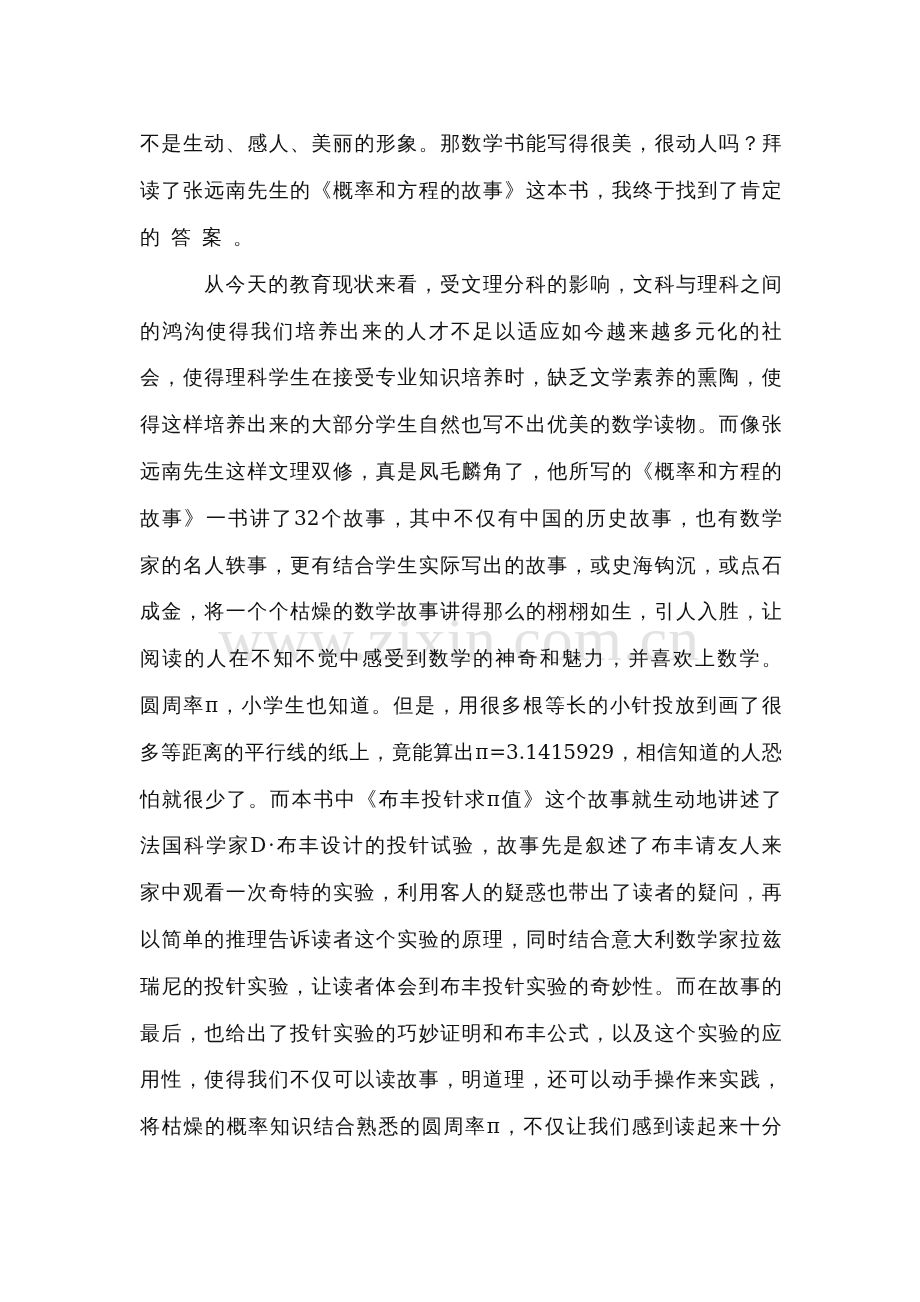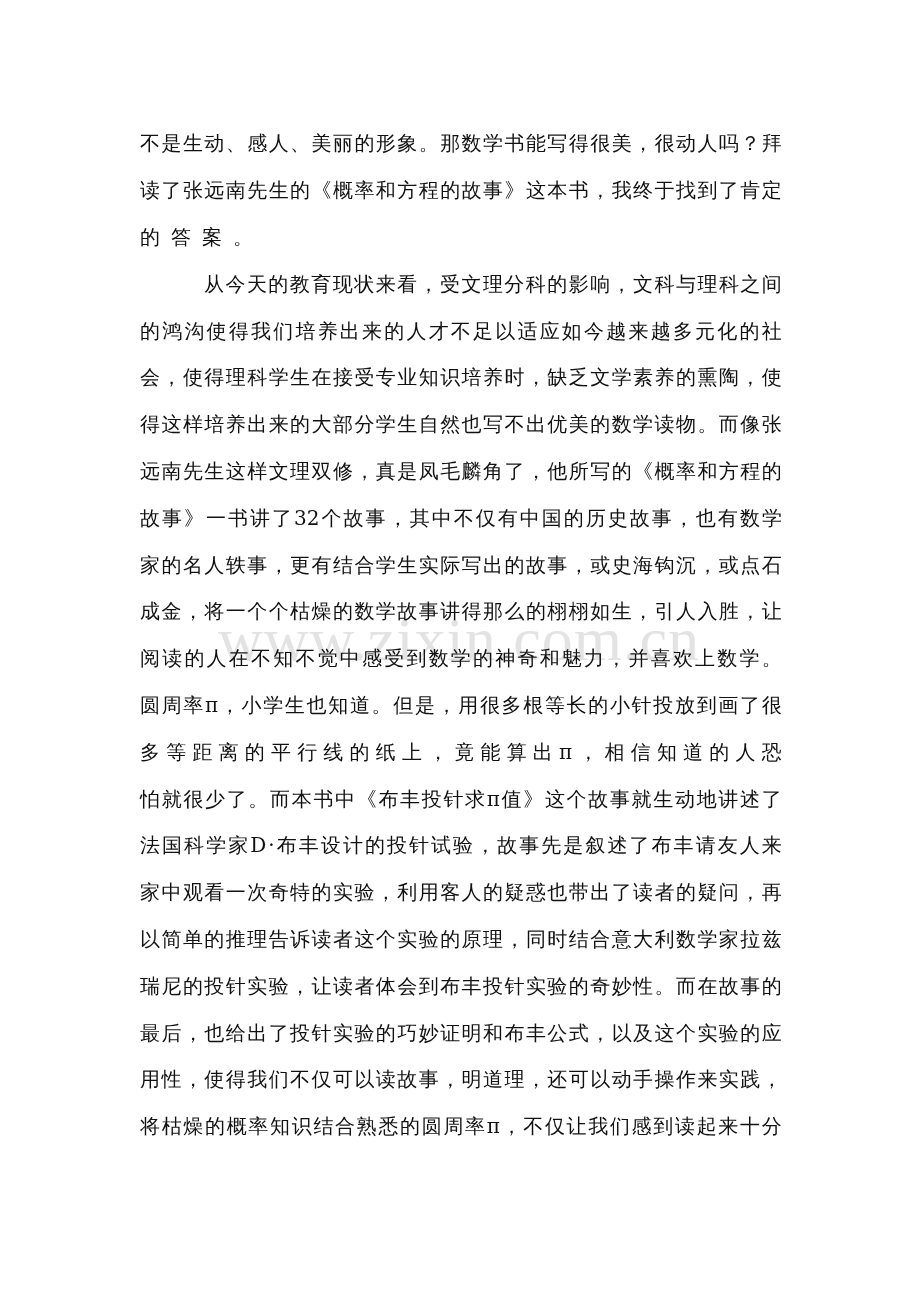--- a/index.html
+++ b/index.html
@@ -465,20 +465,21 @@
         <span class="ch">线</span>
         <span class="ch">的</span>
         <span class="ch">纸</span>
         <span class="ch">上</span>
         <span class="ch">，</span>
         <span class="ch">竟</span>
         <span class="ch">能</span>
         <span class="ch">算</span>
         <span class="ch">出</span>
         <span class="ch">π</span>
+        <span class="ch">=3.1415929</span>
         <span class="ch">，</span>
         <span class="ch">相</span>
         <span class="ch">信</span>
         <span class="ch">知</span>
         <span class="ch">道</span>
         <span class="ch">的</span>
         <span class="ch">人</span>
         <span class="ch">恐</span>
       </div>
       <div class="line">

